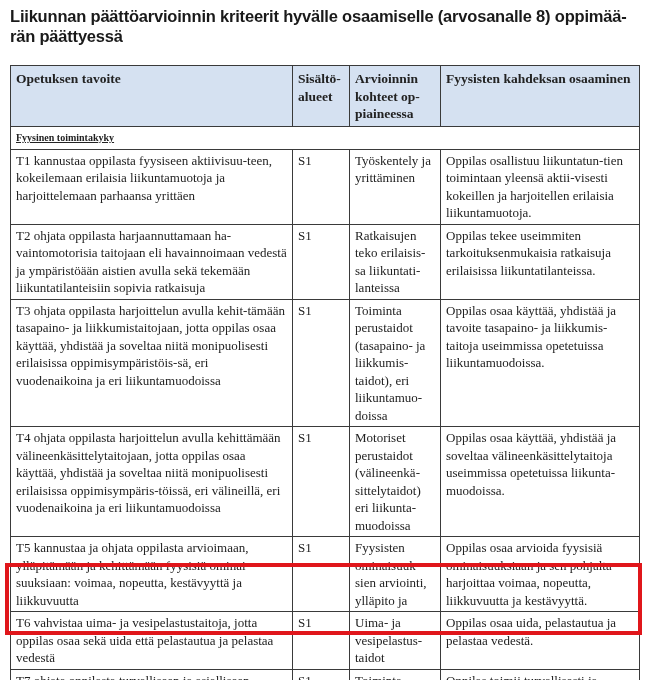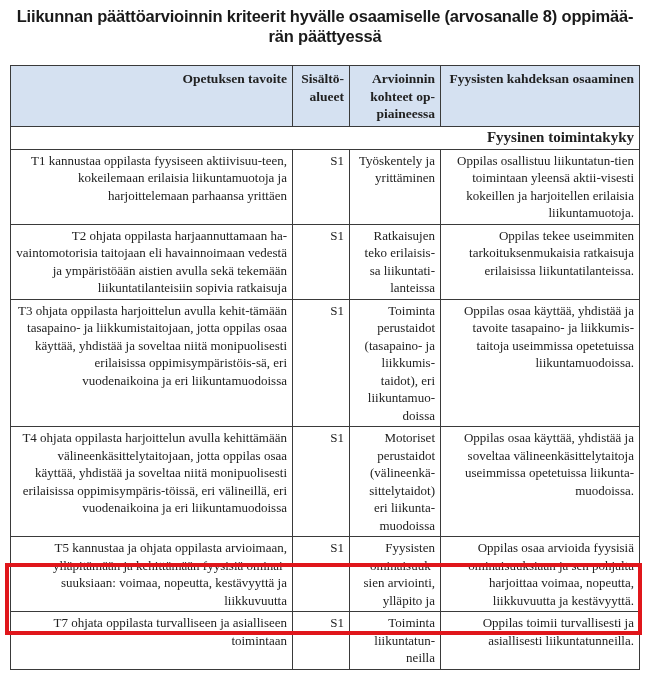--- a/index.html
+++ b/index.html
@@ -1,32 +1,32 @@
 <!DOCTYPE html>
 <html><head>
 <meta charset="utf-8">
 <style>
   html, body { margin: 0; padding: 0; background: #ffffff; }
   body { width: 646px; height: 680px; position: relative; overflow: hidden; }
   .title {
     position: absolute; left: 10px; top: 6px; width: 630px;
     font-family: "Liberation Sans", sans-serif; font-weight: bold;
-    font-size: 16.5px; line-height: 20px; color: #1a1a1a; letter-spacing: -0.2px; text-align: center;
+    font-size: 16.5px; line-height: 20px; color: #1a1a1a; letter-spacing: -0.2px;
   }
   table.crit {
     position: absolute; left: 10px; top: 65px;
     border-collapse: collapse; width: 629px;
     font-family: "Liberation Serif", serif; font-size: 13px; line-height: 17.5px; color: #222;
     table-layout: fixed;
   }
   table.crit td, table.crit th {
-    border: 1.3px solid #3a3a3a; vertical-align: top; padding: 2px 5px 2px 5px; text-align: right;
+    border: 1.3px solid #3a3a3a; vertical-align: top; padding: 2px 5px 2px 5px; text-align: left;
   }
   table.crit th { background: #d5e1f1; font-weight: bold; font-size: 13.5px; padding-top: 4px; height: 54px; }
-  .section td { font-weight: bold; font-size: 15px; padding: 3px 5px; }
+  .section td { font-weight: bold; font-size: 10px; padding: 3px 5px; text-decoration: underline; }
   col.c1 { width: 282px; } col.c2 { width: 57px; } col.c3 { width: 91px; } col.c4 { width: 199px; }
   .highlight {
     position: absolute; left: 5px; top: 563px; width: 629px; height: 64px;
     border: 4px solid #e0161b; pointer-events: none;
   }
 </style>
 </head>
 <body>
 
 <div class="title">Liikunnan päättöarvioinnin kriteerit hyvälle osaamiselle (arvosanalle 8) oppimää-rän päättyessä</div>
@@ -73,20 +73,26 @@
     <td>Oppilas osaa käyttää, yhdistää ja soveltaa välineenkäsittelytaitoja useimmissa opetetuissa liikunta-muodoissa.</td>
   </tr>
   <tr>
     <td>T5 kannustaa ja ohjata oppilasta arvioimaan, ylläpitämään ja kehittämään fyysisiä ominai-suuksiaan: voimaa, nopeutta, kestävyyttä ja liikkuvuutta</td>
     <td>S1</td>
     <td>
           <div style="height:70px;overflow:hidden">Fyysisten ominaisuuk-sien arviointi, ylläpito ja kehittäminen</div>
         </td>
     <td>Oppilas osaa arvioida fyysisiä ominaisuuksiaan ja sen pohjalta harjoittaa voimaa, nopeutta, liikkuvuutta ja kestävyyttä.</td>
   </tr>
+  <tr style="height:58px">
+    <td>T6 vahvistaa uima- ja vesipelastustaitoja, jotta oppilas osaa sekä uida että pelastautua ja pelastaa vedestä</td>
+    <td>S1</td>
+    <td>Uima- ja vesipelastus-taidot</td>
+    <td>Oppilas osaa uida, pelastautua ja pelastaa vedestä.</td>
+  </tr>
   <tr>
     <td>T7 ohjata oppilasta turvalliseen ja asialliseen toimintaan</td>
     <td>S1</td>
     <td>Toiminta liikuntatun-neilla</td>
     <td>Oppilas toimii turvallisesti ja asiallisesti liikuntatunneilla.</td>
   </tr>
 </tbody>
   </table>
 
 <div class="highlight"></div>

